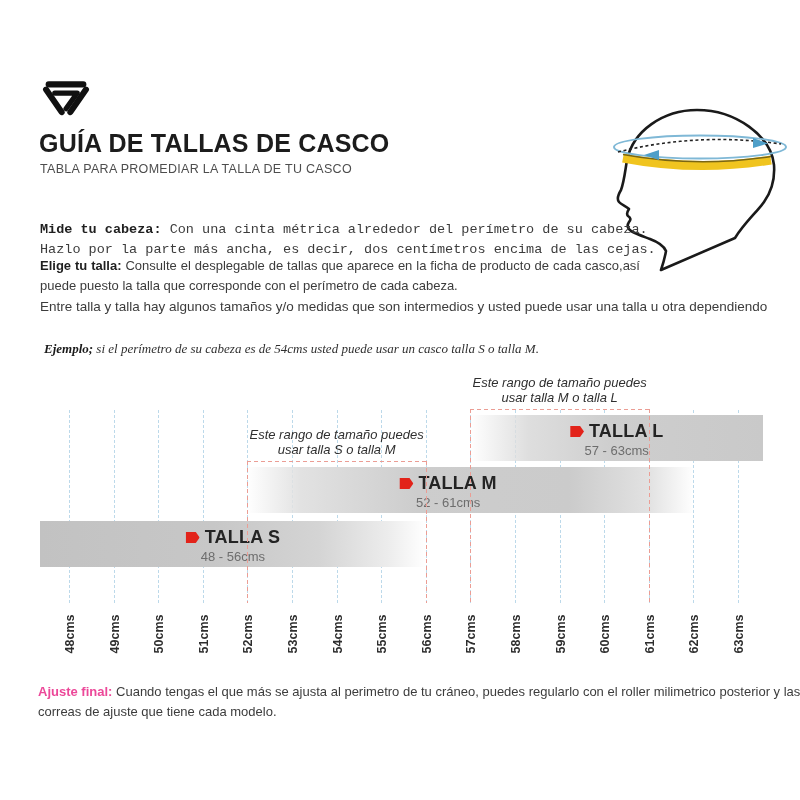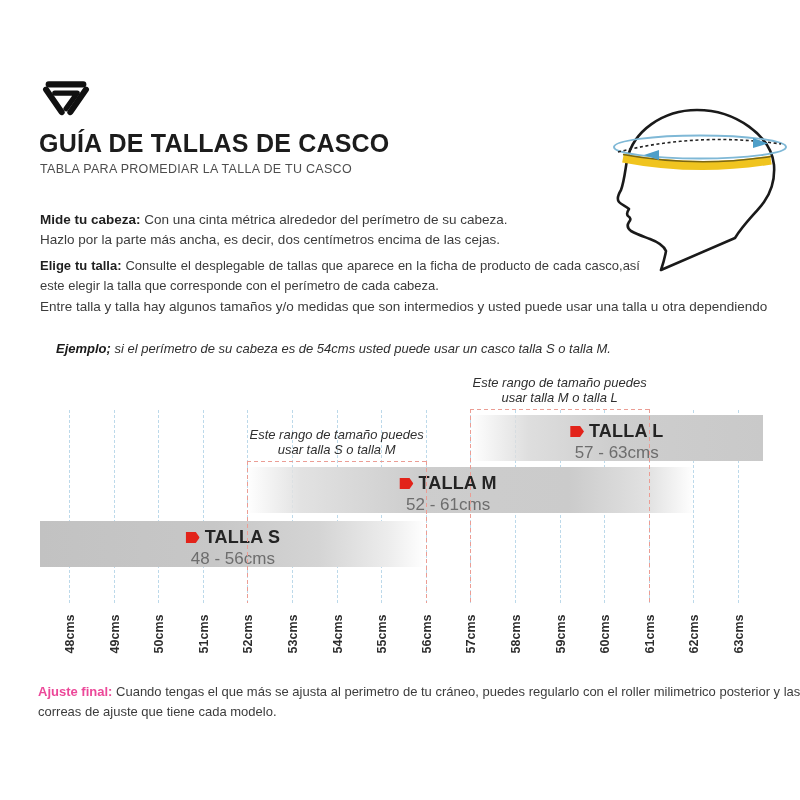--- a/index.html
+++ b/index.html
@@ -34,21 +34,21 @@
     background:repeating-linear-gradient(to right,#eb9d94 0 4px,rgba(255,255,255,0) 4px 7px);}
   .bracket-v{position:absolute;width:1px;
     background:repeating-linear-gradient(to bottom,#eb9d94 0 4px,rgba(255,255,255,0) 4px 7px);}
   .annotation{position:absolute;transform:translateX(-50%);text-align:center;
     font-size:13px;font-style:italic;color:#2f2f2f;line-height:15px;white-space:nowrap;}
   .series-label{position:absolute;transform:translateX(-50%);text-align:center;white-space:nowrap;}
   .series-name-row{display:flex;align-items:center;justify-content:center;gap:5px;}
   .tag-icon{display:inline-block;width:14px;height:11px;
     clip-path:polygon(0 0,72% 0,100% 50%,72% 100%,0 100%);}
   .series-name{font-size:18px;font-weight:800;color:#242424;letter-spacing:.2px;}
-  .series-range{font-size:17px;color:#6d6d6d;margin-top:1px;}
+  .series-range{font-size:13px;color:#6d6d6d;margin-top:1px;}
   .tick-label{position:absolute;width:60px;height:14px;line-height:14px;text-align:center;
     transform:translate(-50%,-50%) rotate(-90deg);font-size:12.5px;font-weight:600;color:#2e2e2e;}
 </style>
 </head>
 <body>
 
 <div class="page">
 
   <div class="abs" style="left:40px;top:80px;">
     <svg width="52" height="40" viewBox="0 0 60 46">
@@ -83,33 +83,33 @@
         C 178 38, 143 12, 104 12 Z" fill="#ffffff" stroke="#1a1a1a" stroke-width="2.6" stroke-linejoin="round"></path>
       <path d="M30 60 Q 104 74, 178 62" fill="none" stroke="#f0c41f" stroke-width="9"></path>
       <path d="M30 56.5 Q 104 70, 178 58.5" fill="none" stroke="#7a6614" stroke-width="1.4"></path>
       <ellipse cx="107" cy="49" rx="86" ry="11.5" fill="none" stroke="#7fb8d6" stroke-width="2"></ellipse>
       <path d="M 25 54 Q 105 34, 188 46" fill="none" stroke="#222" stroke-width="1.6" stroke-dasharray="3 2.6"></path>
       <polygon points="160,40 175,45.5 160,50" fill="#4f9fc8"></polygon>
       <polygon points="66,52 51,57 66,62" fill="#4f9fc8"></polygon>
     </svg>
   </div>
 
-  <div class="abs" style="left:40px;top:210px;">
+  <div class="abs" style="left:40px;top:220px;font-family:Liberation Mono, monospace;">
     <div class="bodyline"><b>Mide tu cabeza:</b> <span>Con una cinta métrica alrededor del perímetro de su cabeza.</span></div>
     <div class="bodyline">Hazlo por la parte más ancha, es decir, dos centímetros encima de las cejas.</div>
   </div>
 
   <div class="abs" style="left:40px;top:256px;width:600px;">
-    <p class="justify-p"><b>Elige tu talla:</b> <span>Consulte el desplegable de tallas que aparece en la ficha de producto de cada casco,así este elegir la talla que corresponde con el perímetro de cada cabeza.</span></p>
+    <p class="justify-p"><b>Elige tu talla:</b> <span>Consulte el desplegable de tallas que aparece en la ficha de producto de cada casco,así puede puesto la talla que corresponde con el perímetro de cada cabeza.</span></p>
   </div>
   <div class="abs" style="left:40px;top:298px;">
     <div class="bodyline tight">Entre talla y talla hay algunos tamaños y/o medidas que son intermedios y usted puede usar una talla u otra dependiendo</div>
   </div>
 
-  <div class="abs example" style="left:56px;top:341px;">
+  <div class="abs example" style="left:44px;top:341px;font-family:Liberation Serif, serif;">
     <b>Ejemplo;</b> <span>si el perímetro de su cabeza es de 54cms usted puede usar un casco talla S o talla M.</span>
   </div>
 
   <div class="chart">
       <div class="gridline" style="left: 29px; top: 40px; height: 193px;"></div>
       <div class="tick-label" style="left: 30px; top: 264px;">48cms</div>
       <div class="gridline" style="left: 73.6px; top: 40px; height: 193px;"></div>
       <div class="tick-label" style="left: 74.6px; top: 264px;">49cms</div>
       <div class="gridline" style="left: 118.2px; top: 40px; height: 193px;"></div>
       <div class="tick-label" style="left: 119.2px; top: 264px;">50cms</div>

